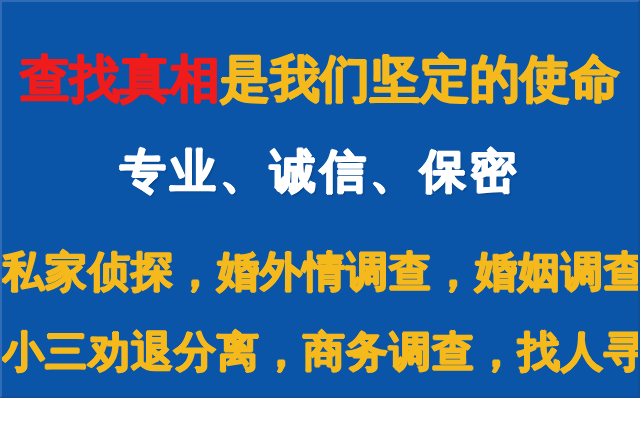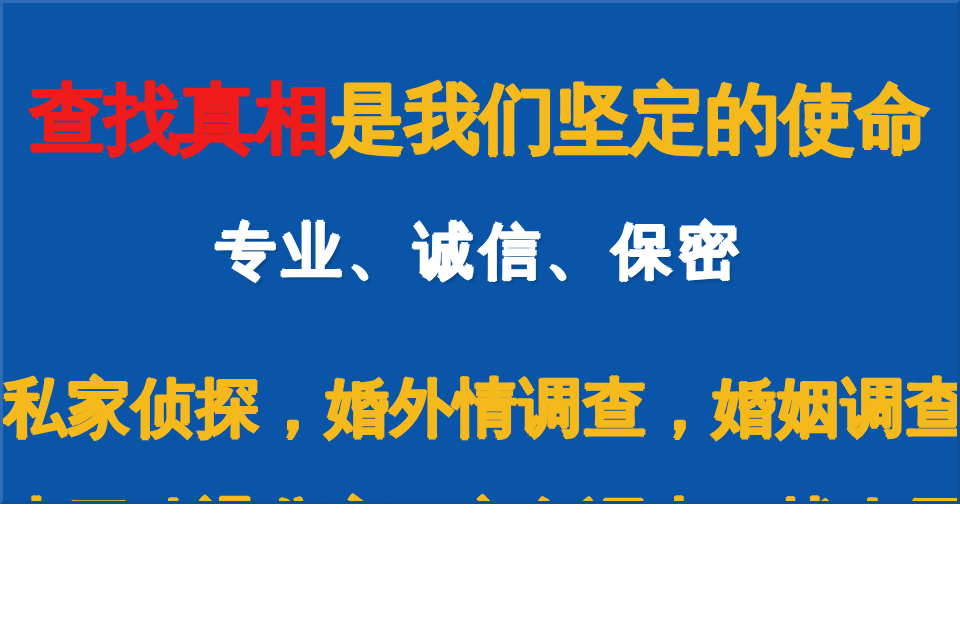--- a/index.html
+++ b/index.html
@@ -10,21 +10,21 @@
   body {
     width: 640px;
     height: 426px;
     overflow: hidden;
     font-family: "Liberation Sans", "DejaVu Sans", sans-serif;
   }
 
   .banner {
     position: relative;
     width: 640px;
-    height: 336px;
+    height: 398px;
     background: #0A55A8;
     box-sizing: border-box;
     border-left: 2px solid #2f6cb5;
     border-top: 2px solid #2f6cb5;
     border-right: 2px solid #0d4f99;
     border-bottom: 2px solid #0d4f99;
     overflow: hidden;
   }
 
   .line {
@@ -57,21 +57,21 @@
     text-shadow:
       1px 0 0 #F6B91C,
       -1px 0 0 #F6B91C,
       0 1px 0 #F6B91C,
       0 -1px 0 #F6B91C;
   }
 
   
   .line-2 {
     top: 146px;
-    font-size: 40px;
+    font-size: 46px;
     color: #FFFFFF;
     letter-spacing: 4px;
     text-shadow:
       1px 0 0 #ffffff,
       -1px 0 0 #ffffff,
       0 1px 0 #ffffff,
       0 -1px 0 #ffffff,
       2px 2px 2px rgba(0,0,0,0.18);
   }
 

